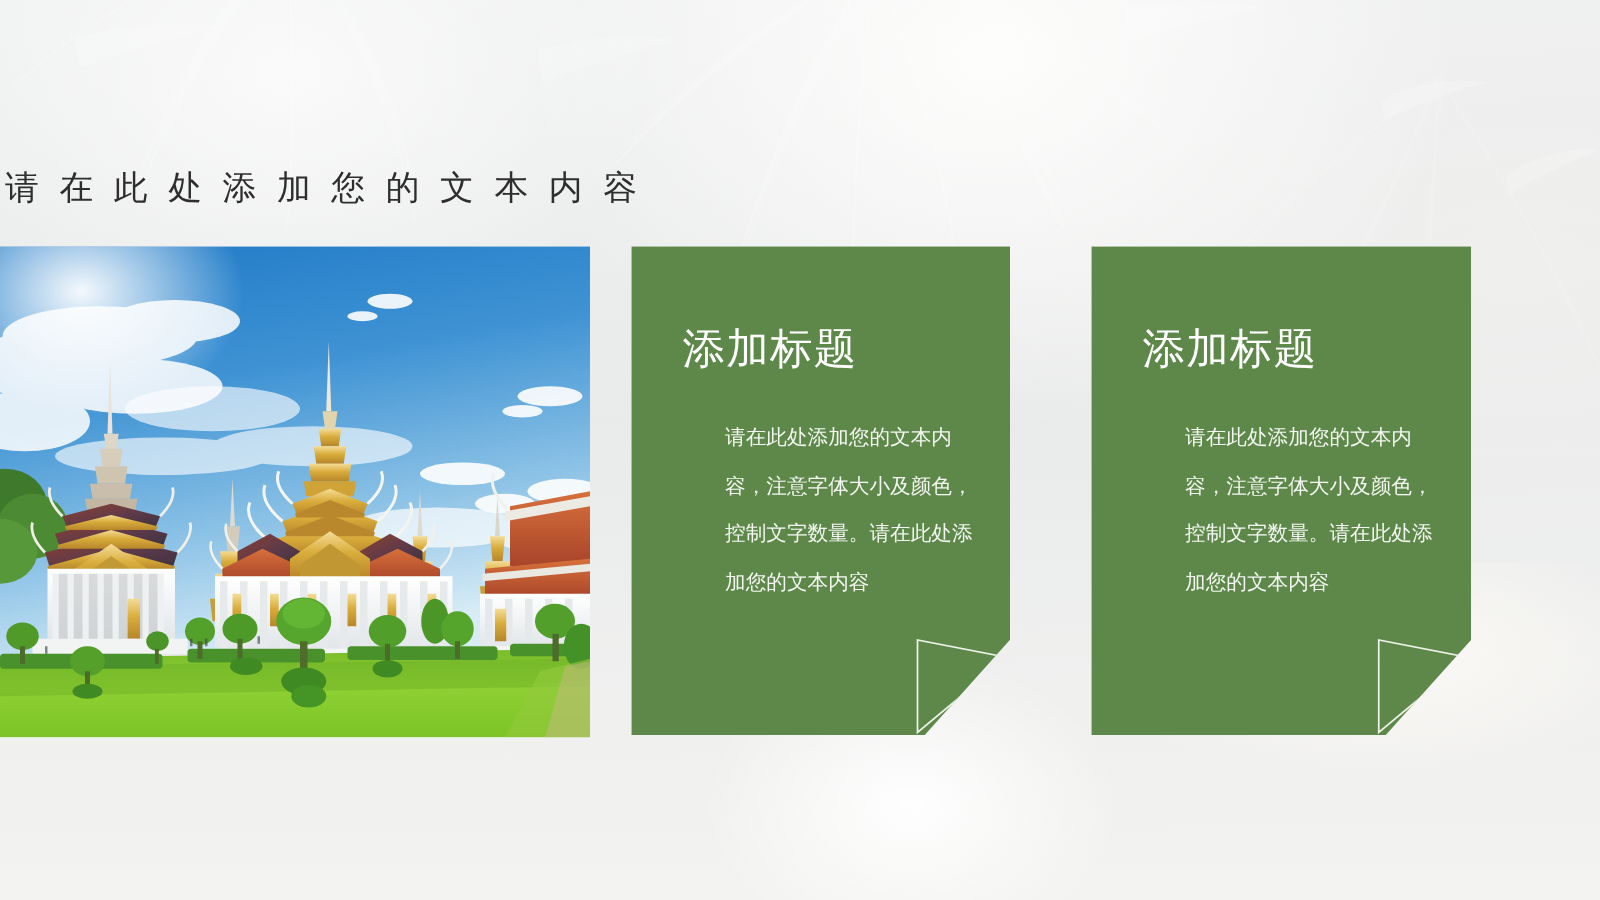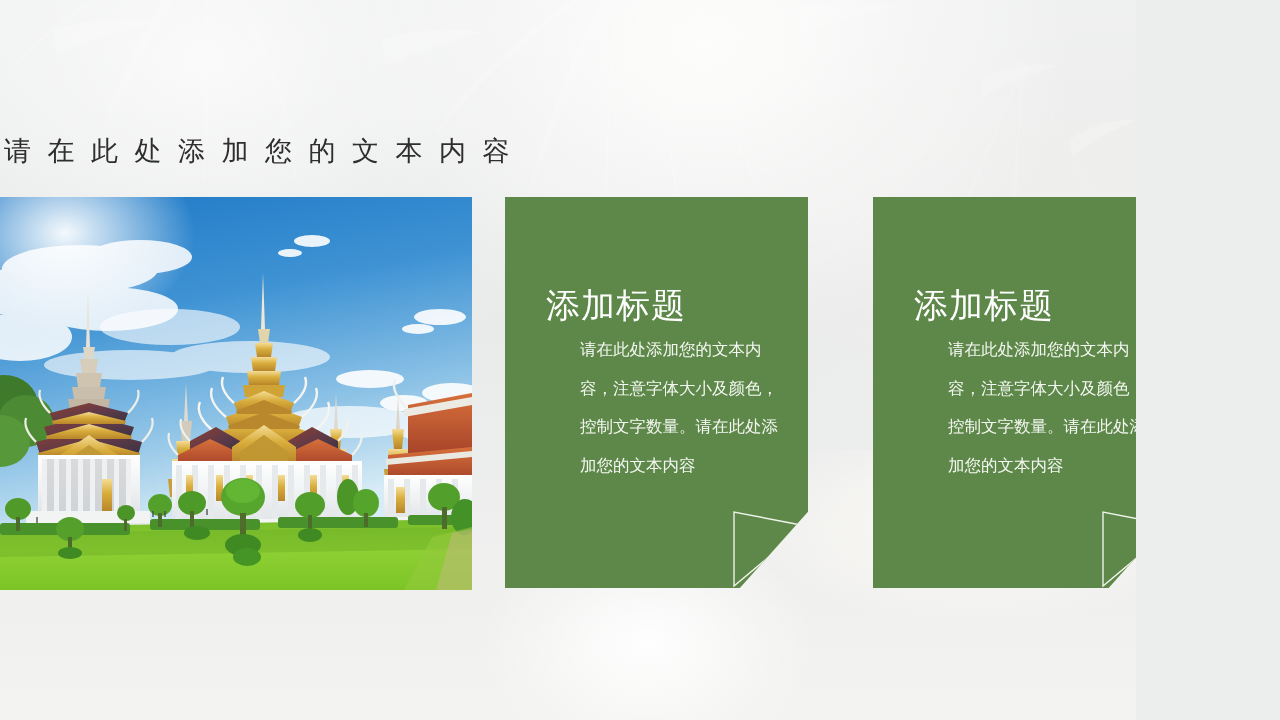--- a/index.html
+++ b/index.html
@@ -13,21 +13,21 @@
   body {
     font-family: "Liberation Sans", sans-serif;
     background: #eceded;
     position: relative;
   }
 
   
   #slide {
     position: absolute;
     inset: 0;
-    width: 1136px;
+    width: 1280px;
     height: 720px;
     overflow: hidden;
     background: #a3a3a3;
     padding-left: 48px;
   }
 
   
   .bg-base {
     position: absolute;
     inset: 0;
@@ -103,23 +103,22 @@
 
   .card-title {
     position: absolute;
     left: 41px;
     top: 62px;
     font-size: 34px;
     line-height: 42px;
     letter-spacing: 1px;
     color: #ffffff;
     font-weight: 400;
-    font-family: Liberation Mono, monospace;
+    font-family: Liberation Serif, serif;
     white-space: nowrap;
-    margin-top: 28px;
   }
 
   .card-body {
     position: absolute;
     left: 43px;
     top: 134px;
     width: 204px;
     font-size: 16.5px;
     line-height: 38.5px;
     color: #f4f7f1;

